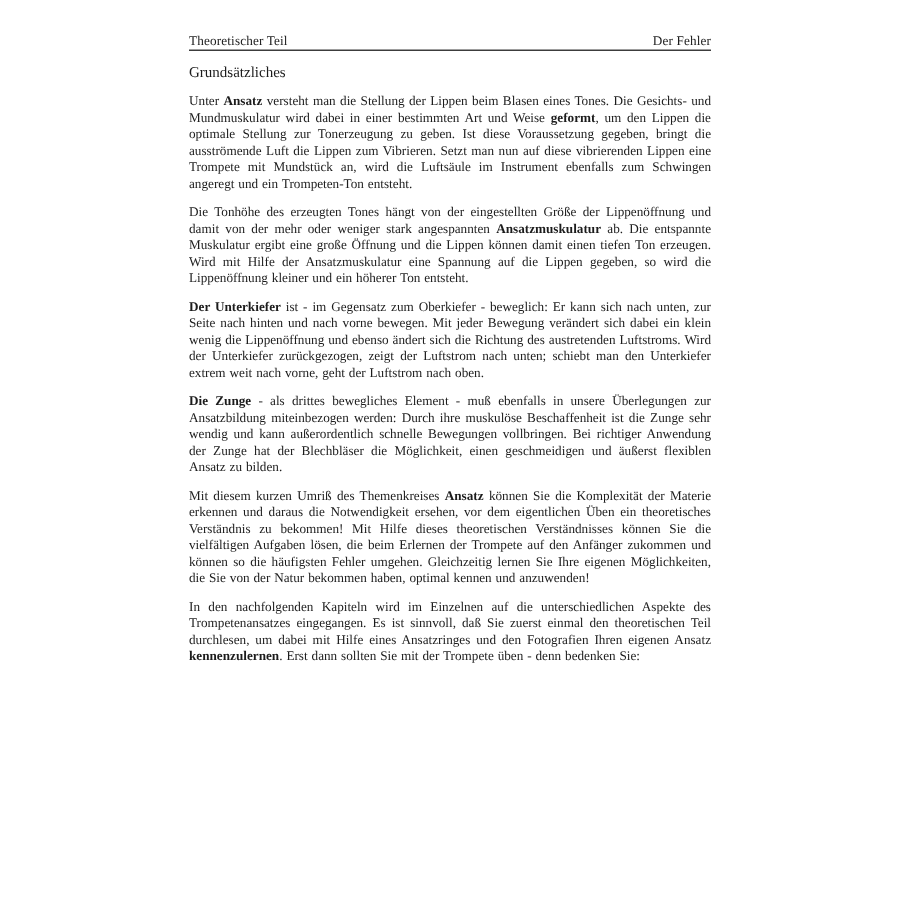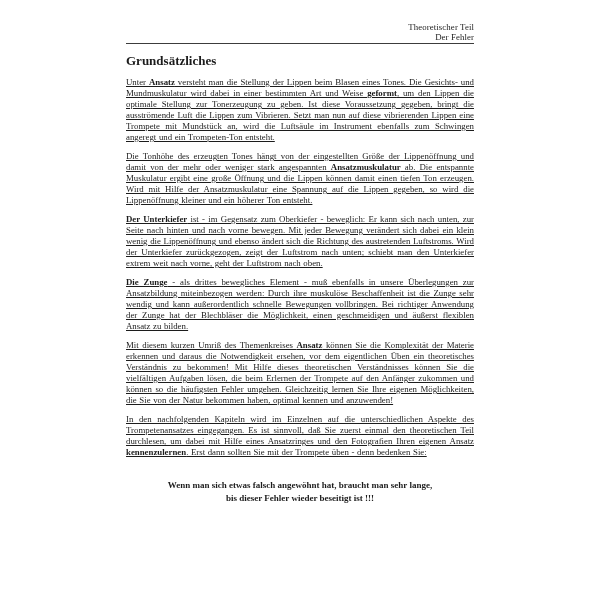--- a/index.html
+++ b/index.html
@@ -20,46 +20,44 @@
     left: 126px; top: 22px;
     width: 348px;
   }
   .running-header {
     display: flex;
     justify-content: space-between;
     align-items: flex-end;
     font-size: 8.8px;
     line-height: 10px;
     letter-spacing: 0.1px;
-    flex-direction: column;
   }
   .header-rule {
     border-bottom: 1.2px solid #3c3c3c;
     margin-top: 1px;
     width: 100%;
     height: 0;
   }
   .chapter-title {
     margin-top: 14px;
     font-size: 11.5px;
     font-weight: bold;
     letter-spacing: 0.3px;
   }
   .section-subtitle {
     margin-top: 9px;
-    font-size: 13px;
-    font-weight: bold;
+    font-size: 10px;
+    font-weight: normal;
   }
   .para {
     margin: 8px 0 0 0;
     font-size: 8.8px;
     line-height: 11px;
     text-align: justify;
     word-spacing: 0.4px;
-    text-decoration: underline;
   }
   .para b { font-weight: bold; }
   
   .body-paragraphs .para:nth-child(7) { margin-top: 34px; }
   .quote {
     margin-top: 21px;
     font-size: 9px;
     font-weight: bold;
     text-align: center;
     line-height: 12.5px;
@@ -89,20 +87,16 @@
 
     <div class="body-paragraphs">
         <p class="para"><span>Unter </span><b>Ansatz</b><span> versteht man die Stellung der Lippen beim Blasen eines Tones. Die Gesichts- und Mundmuskulatur wird dabei in einer bestimmten Art und Weise </span><b>geformt</b><span>, um den Lippen die optimale Stellung zur Tonerzeugung zu geben. Ist diese Voraussetzung gegeben, bringt die ausströmende Luft die Lippen zum Vibrieren. Setzt man nun auf diese vibrierenden Lippen eine Trompete mit Mundstück an, wird die Luftsäule im Instrument ebenfalls zum Schwingen angeregt und ein Trompeten-Ton entsteht.</span></p>
         <p class="para"><span>Die Tonhöhe des erzeugten Tones hängt von der eingestellten Größe der Lippenöffnung und damit von der mehr oder weniger stark angespannten </span><b>Ansatzmuskulatur</b><span> ab. Die entspannte Muskulatur ergibt eine große Öffnung und die Lippen können damit einen tiefen Ton erzeugen. Wird mit Hilfe der Ansatzmuskulatur eine Spannung auf die Lippen gegeben, so wird die Lippenöffnung kleiner und ein höherer Ton entsteht.</span></p>
         <p class="para"><b>Der Unterkiefer</b><span> ist - im Gegensatz zum Oberkiefer - beweglich: Er kann sich nach unten, zur Seite nach hinten und nach vorne bewegen. Mit jeder Bewegung verändert sich dabei ein klein wenig die Lippenöffnung und ebenso ändert sich die Richtung des austretenden Luftstroms. Wird der Unterkiefer zurückgezogen, zeigt der Luftstrom nach unten; schiebt man den Unterkiefer extrem weit nach vorne, geht der Luftstrom nach oben.</span></p>
         <p class="para"><b>Die Zunge</b><span> - als drittes bewegliches Element - muß ebenfalls in unsere Überlegungen zur Ansatzbildung miteinbezogen werden: Durch ihre muskulöse Beschaffenheit ist die Zunge sehr wendig und kann außerordentlich schnelle Bewegungen vollbringen. Bei richtiger Anwendung der Zunge hat der Blechbläser die Möglichkeit, einen geschmeidigen und äußerst flexiblen Ansatz zu bilden.</span></p>
         <p class="para"><span>Mit diesem kurzen Umriß des Themenkreises </span><b>Ansatz</b><span> können Sie die Komplexität der Materie erkennen und daraus die Notwendigkeit ersehen, vor dem eigentlichen Üben ein theoretisches Verständnis zu bekommen! Mit Hilfe dieses theoretischen Verständnisses können Sie die vielfältigen Aufgaben lösen, die beim Erlernen der Trompete auf den Anfänger zukommen und können so die häufigsten Fehler umgehen. Gleichzeitig lernen Sie Ihre eigenen Möglichkeiten, die Sie von der Natur bekommen haben, optimal kennen und anzuwenden!</span></p>
         <p class="para"><span>In den nachfolgenden Kapiteln wird im Einzelnen auf die unterschiedlichen Aspekte des Trompetenansatzes eingegangen. Es ist sinnvoll, daß Sie zuerst einmal den theoretischen Teil durchlesen, um dabei mit Hilfe eines Ansatzringes und den Fotografien Ihren eigenen Ansatz </span><b>kennenzulernen</b><span>. Erst dann sollten Sie mit der Trompete üben - denn bedenken Sie:</span></p>
       </div>
 
-    <div class="quote">
-      <div>Wenn man sich etwas falsch angewöhnt hat, braucht man sehr lange,</div>
-      <div>bis dieser Fehler wieder beseitigt ist !!!</div>
-    </div>
 
   </div>
 
 </div>
 
 </body></html>

